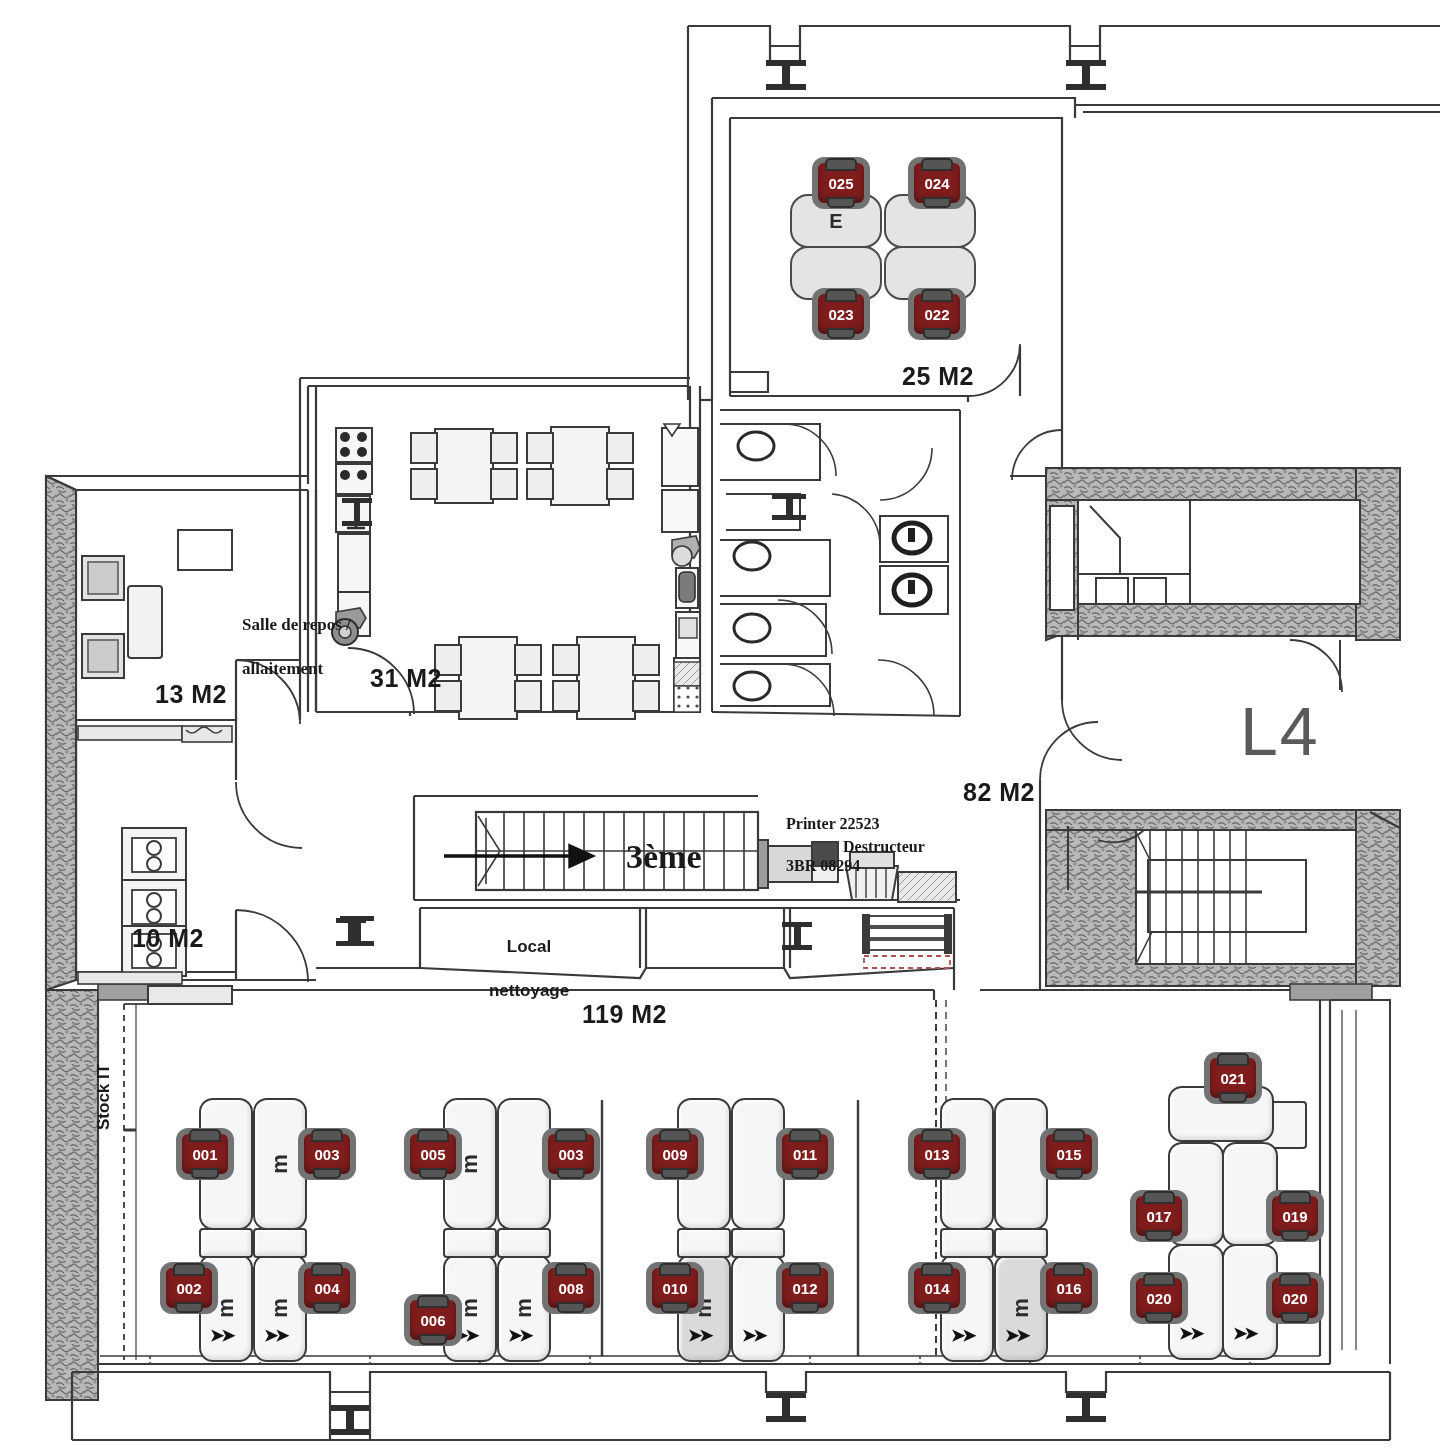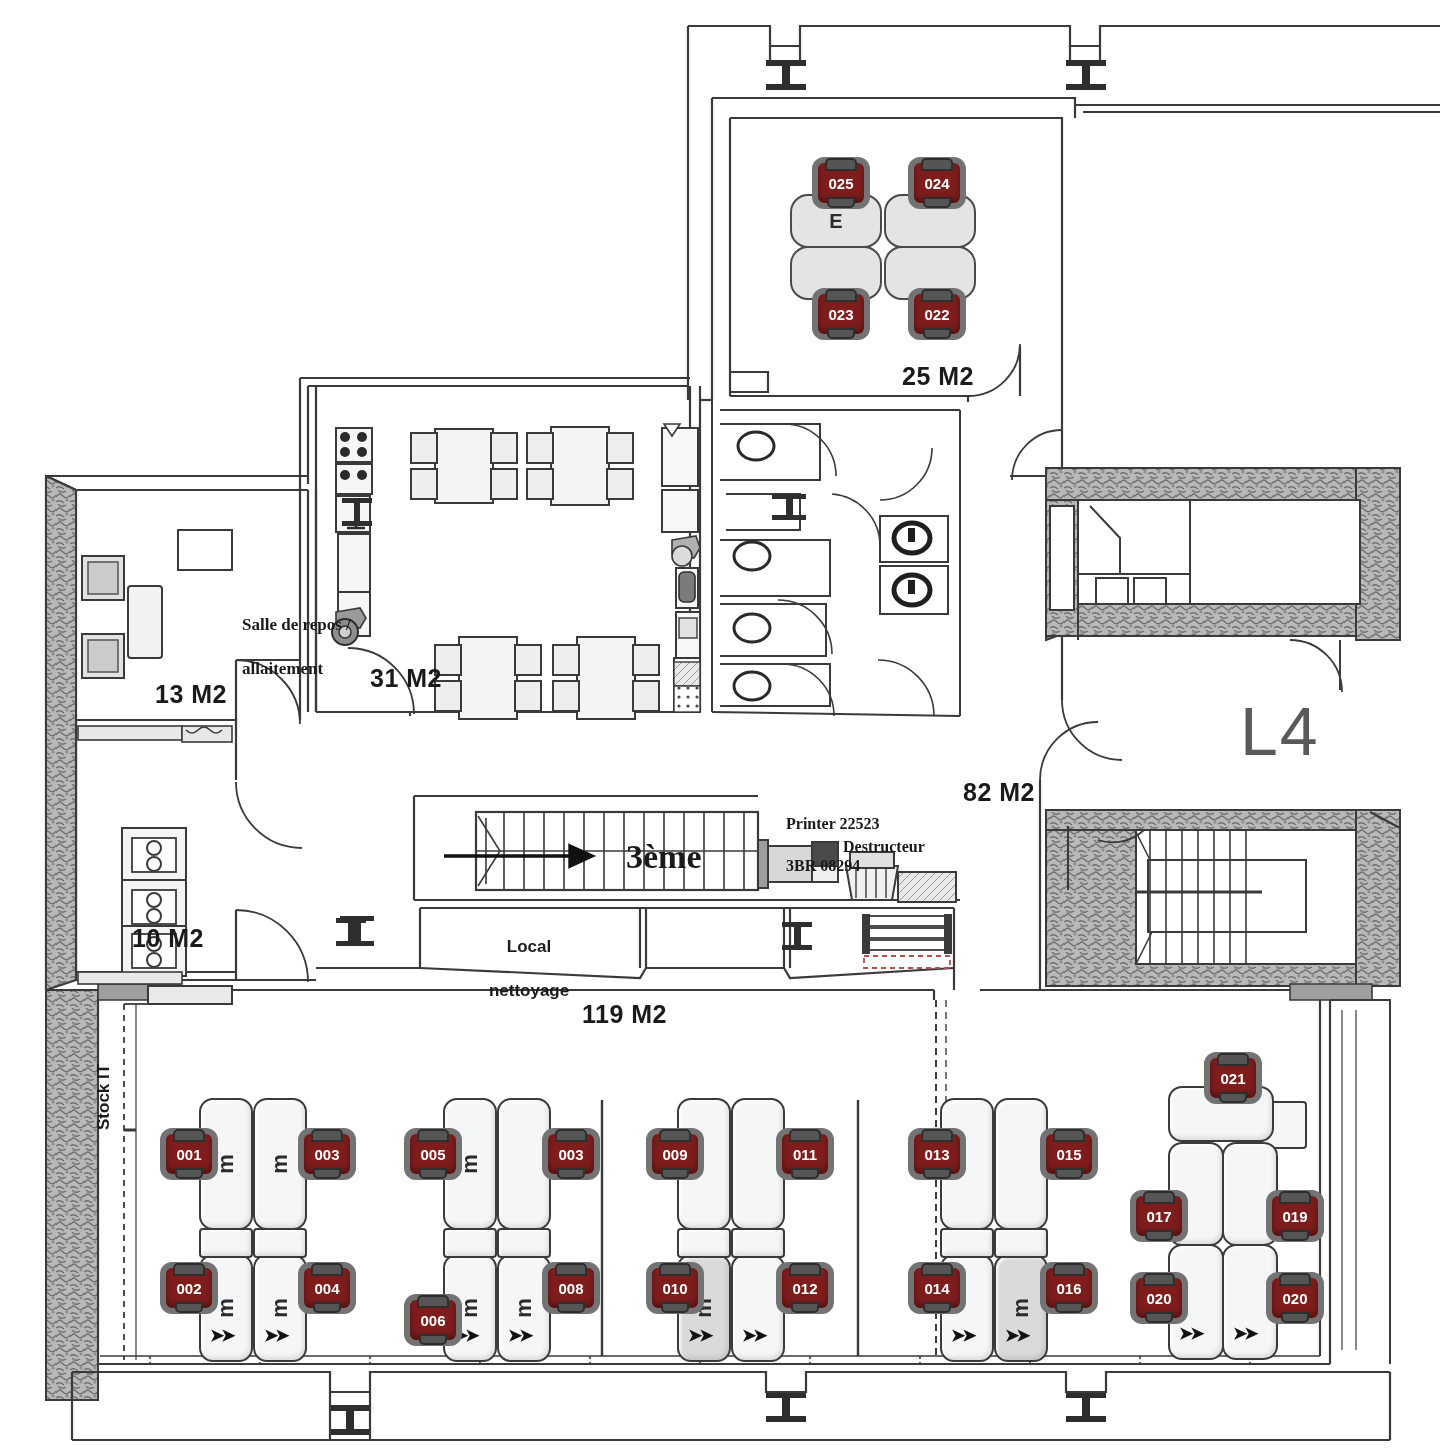--- a/index.html
+++ b/index.html
@@ -518,21 +518,21 @@
   <div class="desk" style="left:199px;top:1254px;width:50px;height:104px;">
       <div class="mon">m</div>
       <div class="pc" style="left:9px;bottom:14px;">➤➤</div>
     </div>
   <div class="desk" style="left:253px;top:1254px;width:50px;height:104px;">
       <div class="mon">m</div>
       <div class="pc" style="left:9px;bottom:14px;">➤➤</div>
     </div>
   <div class="desk" style="left:199px;top:1228px;width:50px;height:26px;border-radius:4px;"></div>
   <div class="desk" style="left:253px;top:1228px;width:50px;height:26px;border-radius:4px;"></div>
-  <div class="seat" style="left:160px;top:1128px;">
+  <div class="seat" style="left:176px;top:1128px;">
       <span>001</span>
     </div>
   <div class="seat" style="left:298px;top:1128px;">
       <span>003</span>
     </div>
   <div class="seat" style="left:160px;top:1262px;">
       <span>002</span>
     </div>
   <div class="seat" style="left:298px;top:1262px;">
       <span>004</span>

